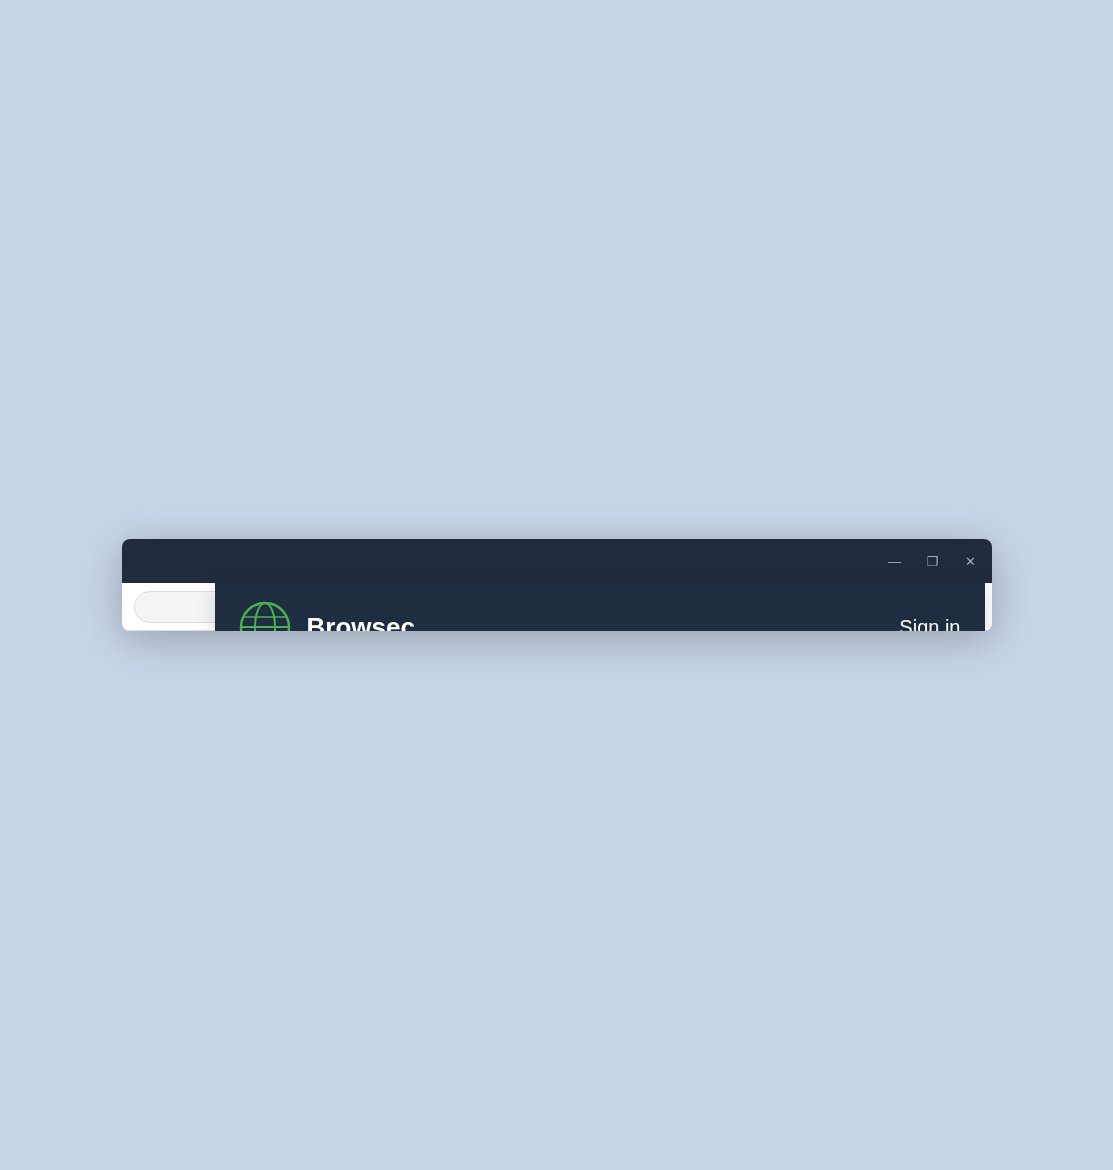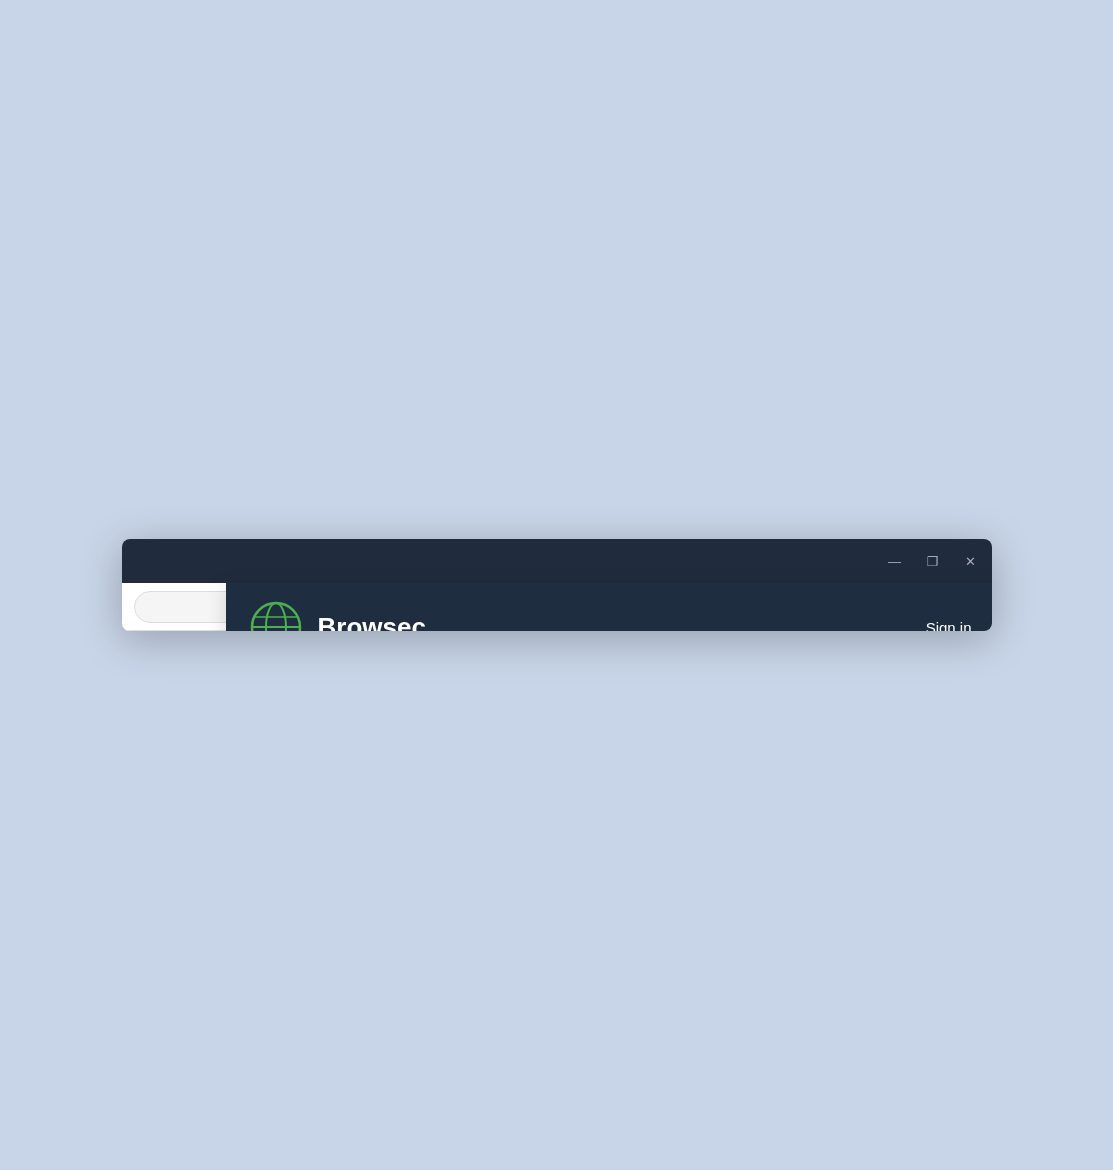--- a/index.html
+++ b/index.html
@@ -106,21 +106,21 @@
 
     .hamburger-icon {
       font-size: 18px;
       color: #555;
     }
 
     
     .browsec-popup {
       position: absolute;
       top: 44px;
-      left: 104px;
+      left: 93px;
       width: 770px;
       background: #a3a3a3;
       border-radius: 0 0 8px 8px;
       box-shadow: 0 4px 20px rgba(0,0,0,0.15);
       overflow: hidden;
       z-index: 10;
     }
 
     
     .browsec-header {
@@ -139,21 +139,21 @@
 
     .browsec-title {
       color: #fff;
       font-size: 26px;
       font-weight: 600;
       flex: 1;
     }
 
     .sign-in-link {
       color: #fff;
-      font-size: 15px;
+      font-size: 20px;
       text-decoration: underline;
       cursor: pointer;
     }
   </style>
 </head>
 <body>
 
 <div class="desktop-bg">
 
   <div class="browser-window">

